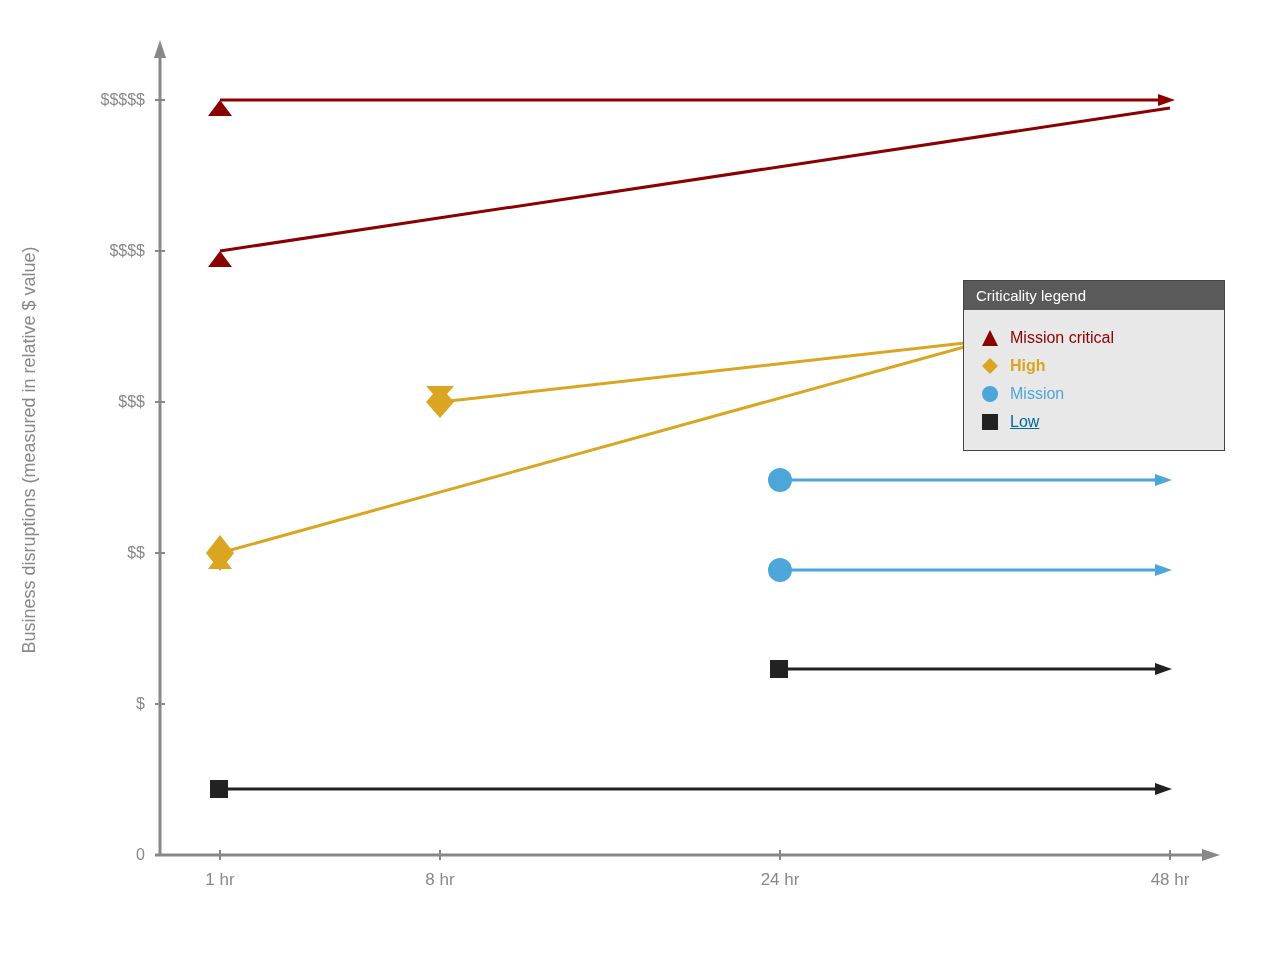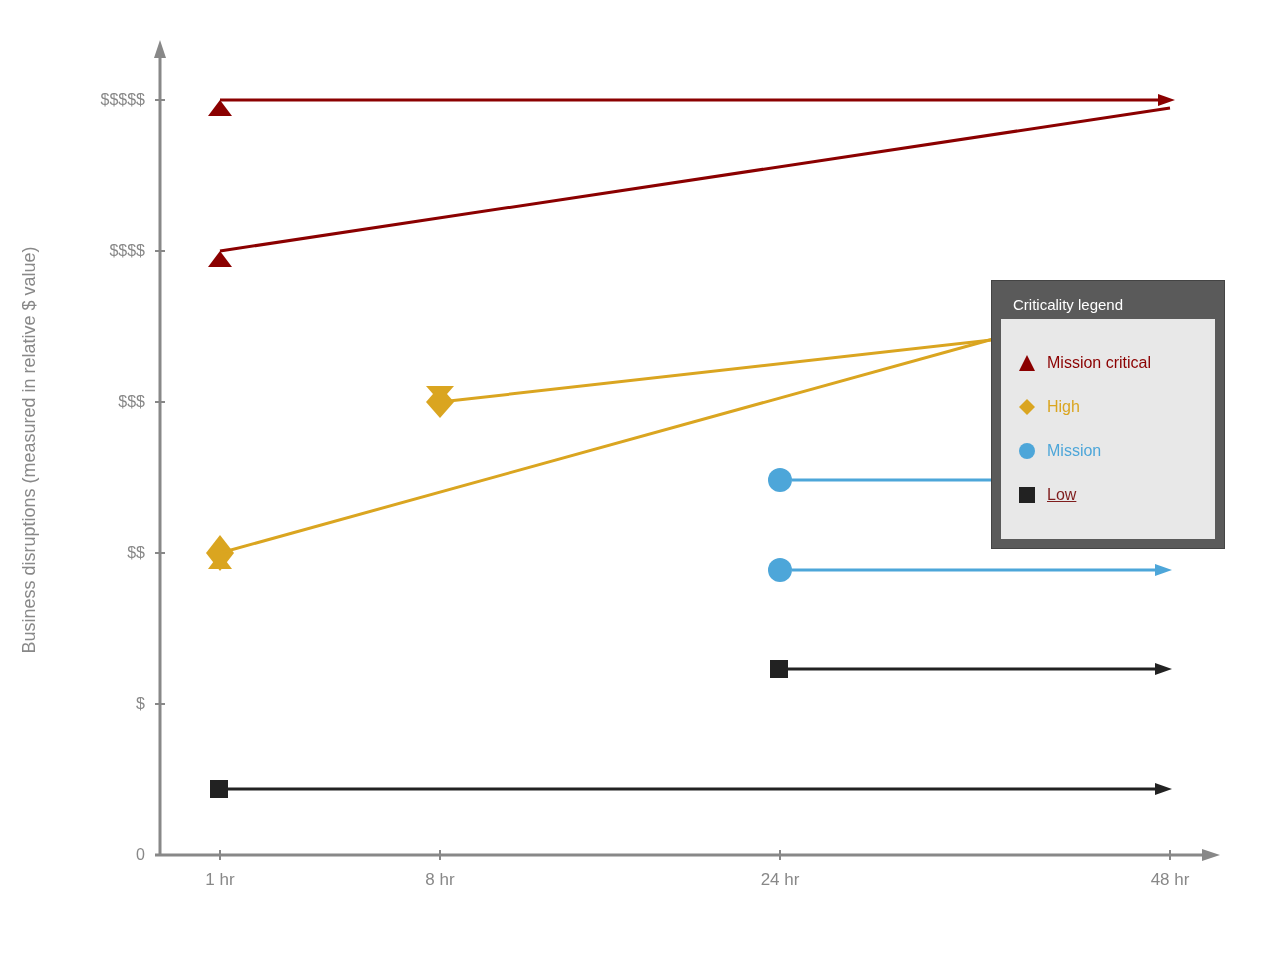--- a/index.html
+++ b/index.html
@@ -20,53 +20,53 @@
       position: absolute;
       top: 0;
       left: 0;
       width: 1275px;
       height: 961px;
     }
     .legend-box {
       position: absolute;
       top: 280px;
       right: 50px;
-      width: 234px;
+      width: 262px;
       background: #5a5a5a;
       border: 1px solid #444;
-      padding: 9px;
+      padding: 0;
     }
     .legend-title {
       background: #5a5a5a;
       color: #fff;
       font-size: 15px;
       font-weight: 500;
       padding: 6px 12px;
     }
     .legend-body {
       background: #e8e8e8;
       padding: 10px 16px;
     }
     .legend-item {
       display: flex;
       align-items: center;
-      margin: 24px 0;
+      margin: 8px 0;
       font-size: 16px;
       font-weight: 500;
     }
     .legend-icon {
       margin-right: 10px;
       display: inline-flex;
       align-items: center;
       justify-content: center;
     }
     .legend-mission { color: #8b0000; }
-    .legend-high { color: #DAA520; }
+    .legend-high { color: #DAA520; font-weight: bold; }
     .legend-medium { color: #4da6d9; }
-    .legend-low { color: #7f1d1d; text-decoration: underline; }
+    .legend-low { color: #0369a1; text-decoration: underline; }
   </style>
 </head>
 <body>
 
 <div class="chart-container">
   <svg id="chart" viewBox="0 0 1275 961">
 
     <line x1="160" y1="50" x2="160" y2="855" stroke="#888" stroke-width="3"></line>
 
     <polygon points="160,40 154,58 166,58" fill="#888"></polygon>

